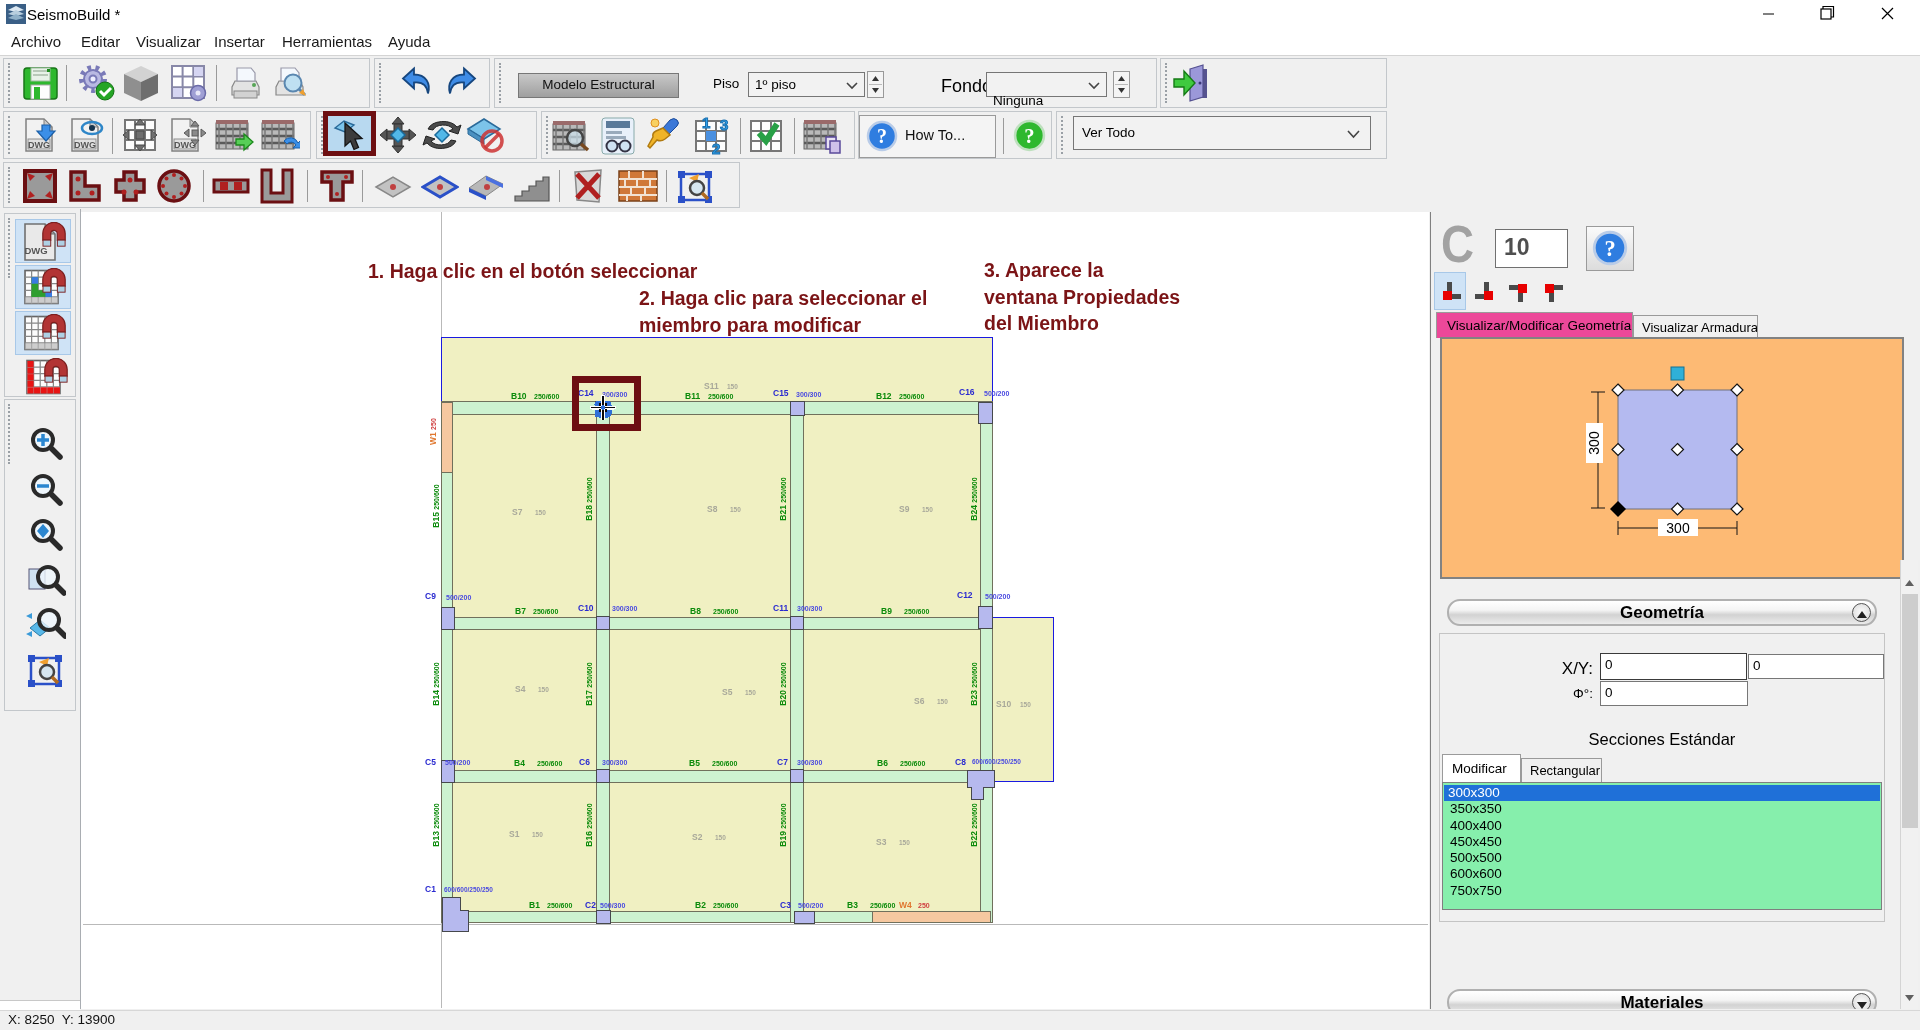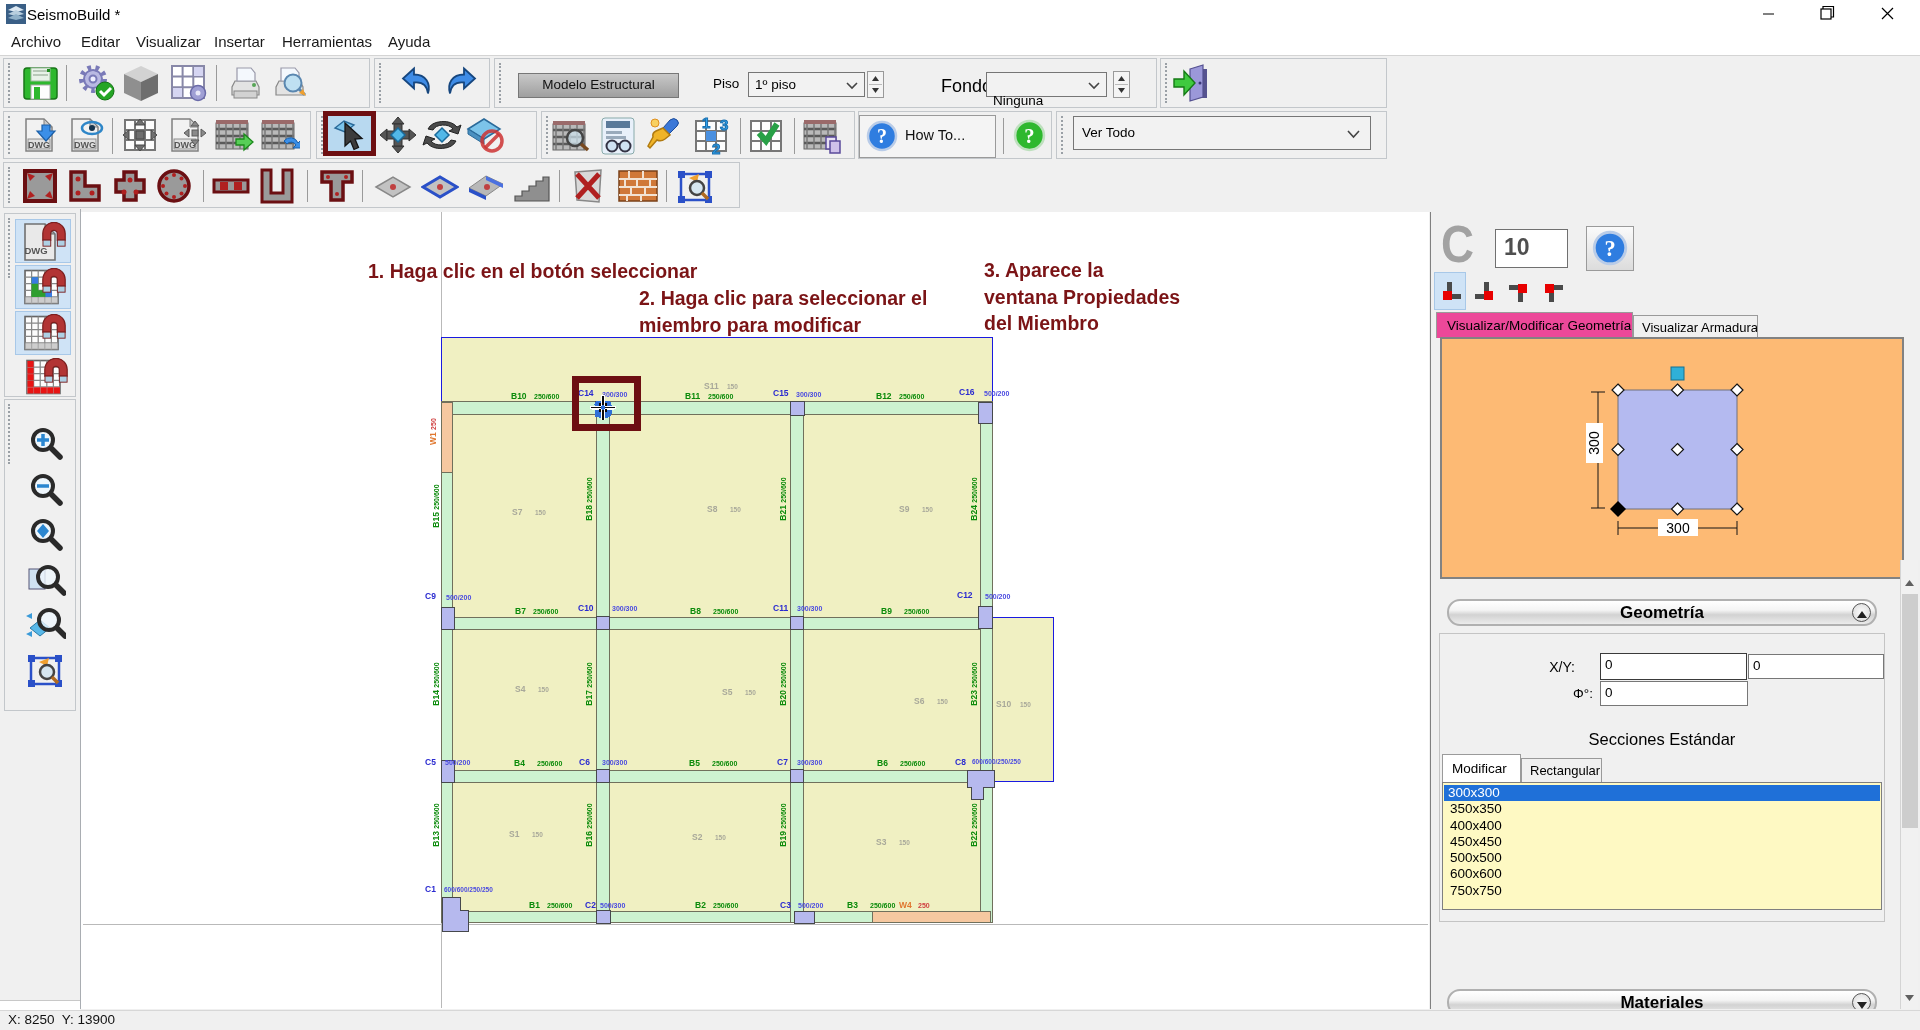--- a/index.html
+++ b/index.html
@@ -735,29 +735,29 @@
           <path d="M235.5 164 l6 6 l-6 6 l-6 -6 z"></path>
             <path d="M295 164 l6 6 l-6 6 l-6 -6 z"></path>
         </g>
         <path d="M176 162 l8 8 l-8 8 l-8 -8 z" fill="#000"></path>
       </svg>
     </div>
     <div class="hdrbar" style="top:387px">Geometría<div class="hdrbtn"><svg width="12" height="12" viewBox="0 0 12 12" style="margin-top:2px">
             <path d="M6 2 L11 9 H1 Z" fill="#222"></path>
           </svg></div></div>
     <div class="abs" style="left:8px;top:421px;width:446px;height:289px;border:1px solid #c4c4c4;background:#f0f0f0"></div>
-    <div class="abs" style="left:100px;top:447px;width:62px;text-align:center;font-size:14px">X/Y:</div>
+    <div class="abs" style="left:100px;top:447px;width:62px;text-align:right;font-size:17px">X/Y:</div>
     <div class="inp" style="left:169px;top:441px;width:147px;height:27px;border:1px solid #3a3a3a">0</div>
     <div class="inp" style="left:317px;top:442px;width:136px;height:25px">0</div>
     <div class="abs" style="left:100px;top:474px;width:62px;text-align:right;font-size:13.5px">Φ°:</div>
     <div class="inp" style="left:169px;top:469px;width:148px;height:25px">0</div>
     <div class="abs" style="left:0px;top:518px;width:462px;text-align:center;font-size:16.5px">Secciones Estándar</div>
     <div class="abs tab" style="left:11px;top:542px;width:79px;height:28px;background:#fff;border:1px solid #9a9a9a;border-bottom:none;padding:6px 0 0 9px">Modificar</div>
     <div class="abs tab" style="left:90px;top:546px;width:81px;height:24px;background:#f0f0f0;border:1px solid #9a9a9a;border-bottom:none;padding:4px 0 8px 8px;font-size:13px">Rectangular</div>
-    <div class="abs" style="left:11px;top:570px;width:440px;height:128px;background:#fef9c3;border:1px solid #7f7f7f;font-size:13.5px;line-height:16.3px;padding:1px 0 0 2px">
+    <div class="abs" style="left:11px;top:570px;width:440px;height:128px;background:#86efac;border:1px solid #7f7f7f;font-size:13.5px;line-height:16.3px;padding:1px 0 0 2px">
       <div style="background:#1f70d8;color:#fff;padding-left:4px;margin:1px 1px 0 -1px">300x300</div>
       <div style="padding-left:5px">350x350</div>
       <div style="padding-left:5px">400x400</div>
       <div style="padding-left:5px">450x450</div>
       <div style="padding-left:5px">500x500</div>
       <div style="padding-left:5px">600x600</div>
       <div style="padding-left:5px">750x750</div>
     </div>
     <div class="hdrbar" style="top:777px">Materiales<div class="hdrbtn"><svg width="12" height="12" viewBox="0 0 12 12" style="margin-top:2px">
             <path d="M6 10 L11 3 H1 Z" fill="#222"></path>

